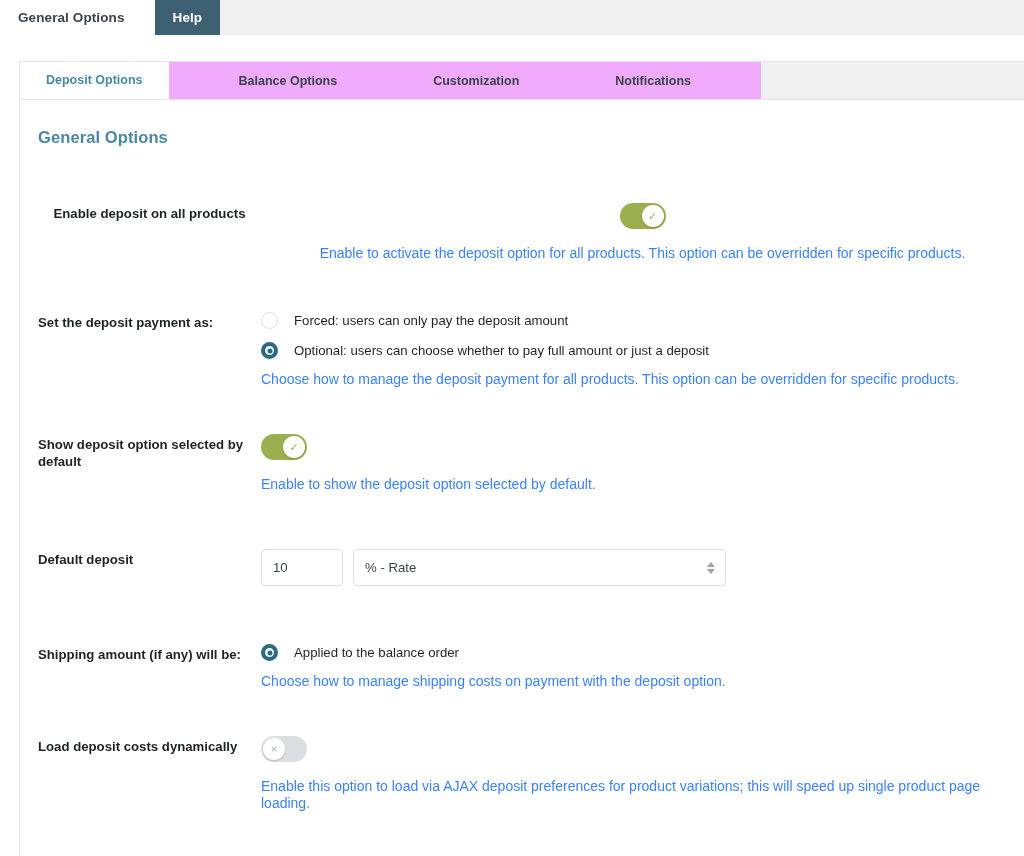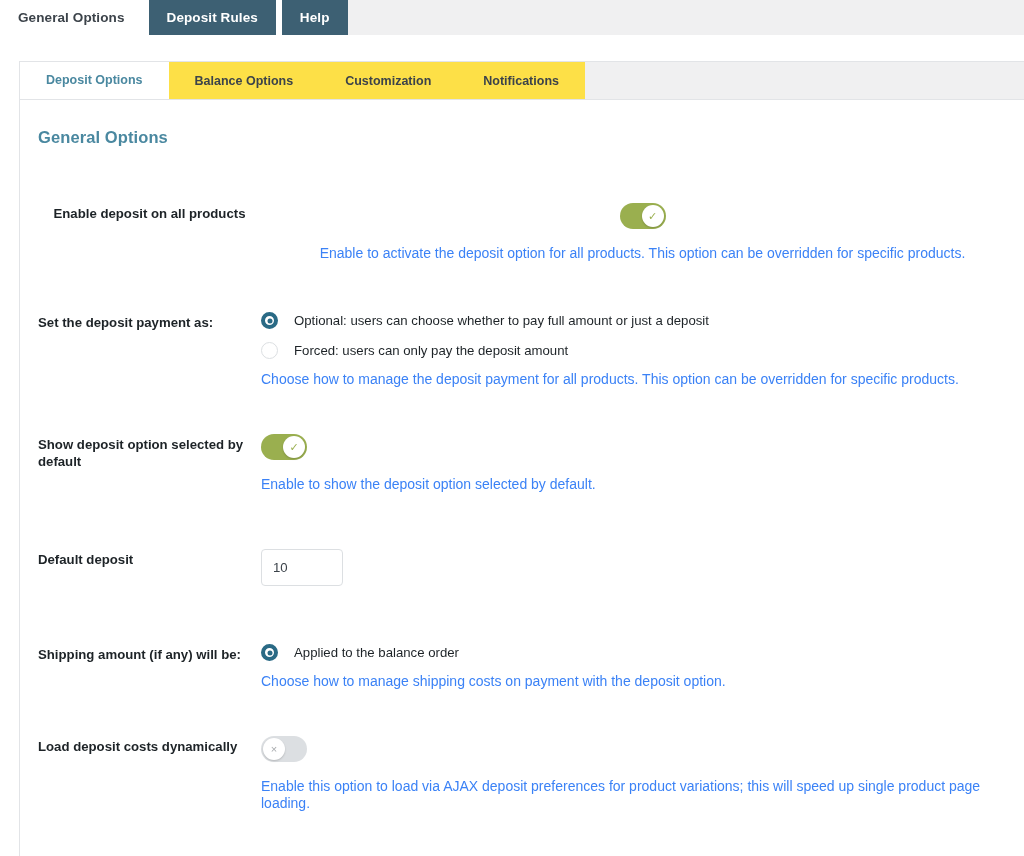--- a/index.html
+++ b/index.html
@@ -62,24 +62,25 @@
     width: 1005px;
     height: 796px;
     background: #ffffff;
     border-left: 1px solid #e2e4e7;
     border-top: 1px solid #e2e4e7;
     box-sizing: border-box;
   }
   .subtabs {
     position: relative;
     height: 37px;
-    background: #fde047;
+    background: #f0abfc;
     display: flex;
     align-items: stretch;
     border-bottom: 1px solid #e2e4e7;
+    gap: 44px;
   }
   .subtab {
     display: flex;
     align-items: center;
     justify-content: center;
     font-size: 12.5px;
     font-weight: bold;
     padding: 0 26px;
     cursor: pointer;
     color: #3c434a;
@@ -274,23 +275,20 @@
   .chev.down { border-top: 5px solid #9ea3a8; }
 </style>
 </head>
 <body>
 
 <div class="topnav">
   <div class="topnav-tab active">
     <span>General Options</span>
   </div>
   <div class="topnav-gap"></div>
-  <div class="topnav-tab inactive">
-    <span>Deposit Rules</span>
-  </div>
   <div class="topnav-gap"></div>
   <div class="topnav-tab inactive">
     <span>Help</span>
   </div>
   <div class="topnav-filler"></div>
 </div>
 
 <div class="panel">
 
   <div class="subtabs">
@@ -323,47 +321,56 @@
           </div>
           <div class="desc">Enable to activate the deposit option for all products. This option can be overridden for specific products.</div>
         </div>
       </div>
 
       <div class="row" style="margin-top:50px;justify-content:center;">
         <div class="row-label">Set the deposit payment as:</div>
         <div class="row-field">
           <div class="radio-group">
             <div class="radio-item">
+              <span class="radio unchecked"></span>
+              <span class="radio-label">Forced: users can only pay the deposit amount</span>
+            </div>
+            <div class="radio-item">
               <span class="radio checked"></span>
               <span class="radio-label">Optional: users can choose whether to pay full amount or just a deposit</span>
             </div>
-            <div class="radio-item">
-              <span class="radio unchecked"></span>
-              <span class="radio-label">Forced: users can only pay the deposit amount</span>
-            </div>
           </div>
           <div class="desc">Choose how to manage the deposit payment for all products. This option can be overridden for specific products.</div>
         </div>
       </div>
 
       <div class="row" style="margin-top:46px;">
         <div class="row-label">Show deposit option selected by default</div>
         <div class="row-field">
           <div class="toggle on">
             <div class="knob">✓</div>
           </div>
           <div class="desc">Enable to show the deposit option selected by default.</div>
         </div>
       </div>
 
       <div class="row" style="margin-top:56px;">
         <div class="row-label">Default deposit</div>
         <div class="row-field">
           <div class="field-line">
             <input class="num-input" type="text" value="10" style="">
+            <div class="select-wrap">
+              <div class="select-box">
+                <span>% - Rate</span>
+              </div>
+              <div class="select-arrows">
+                <span class="chev up"></span>
+                <span class="chev down"></span>
+              </div>
+            </div>
           </div>
         </div>
       </div>
 
       <div class="row" style="margin-top:58px;">
         <div class="row-label">Shipping amount (if any) will be:</div>
         <div class="row-field">
           <div class="radio-group">
             <div class="radio-item">
               <span class="radio checked"></span>

